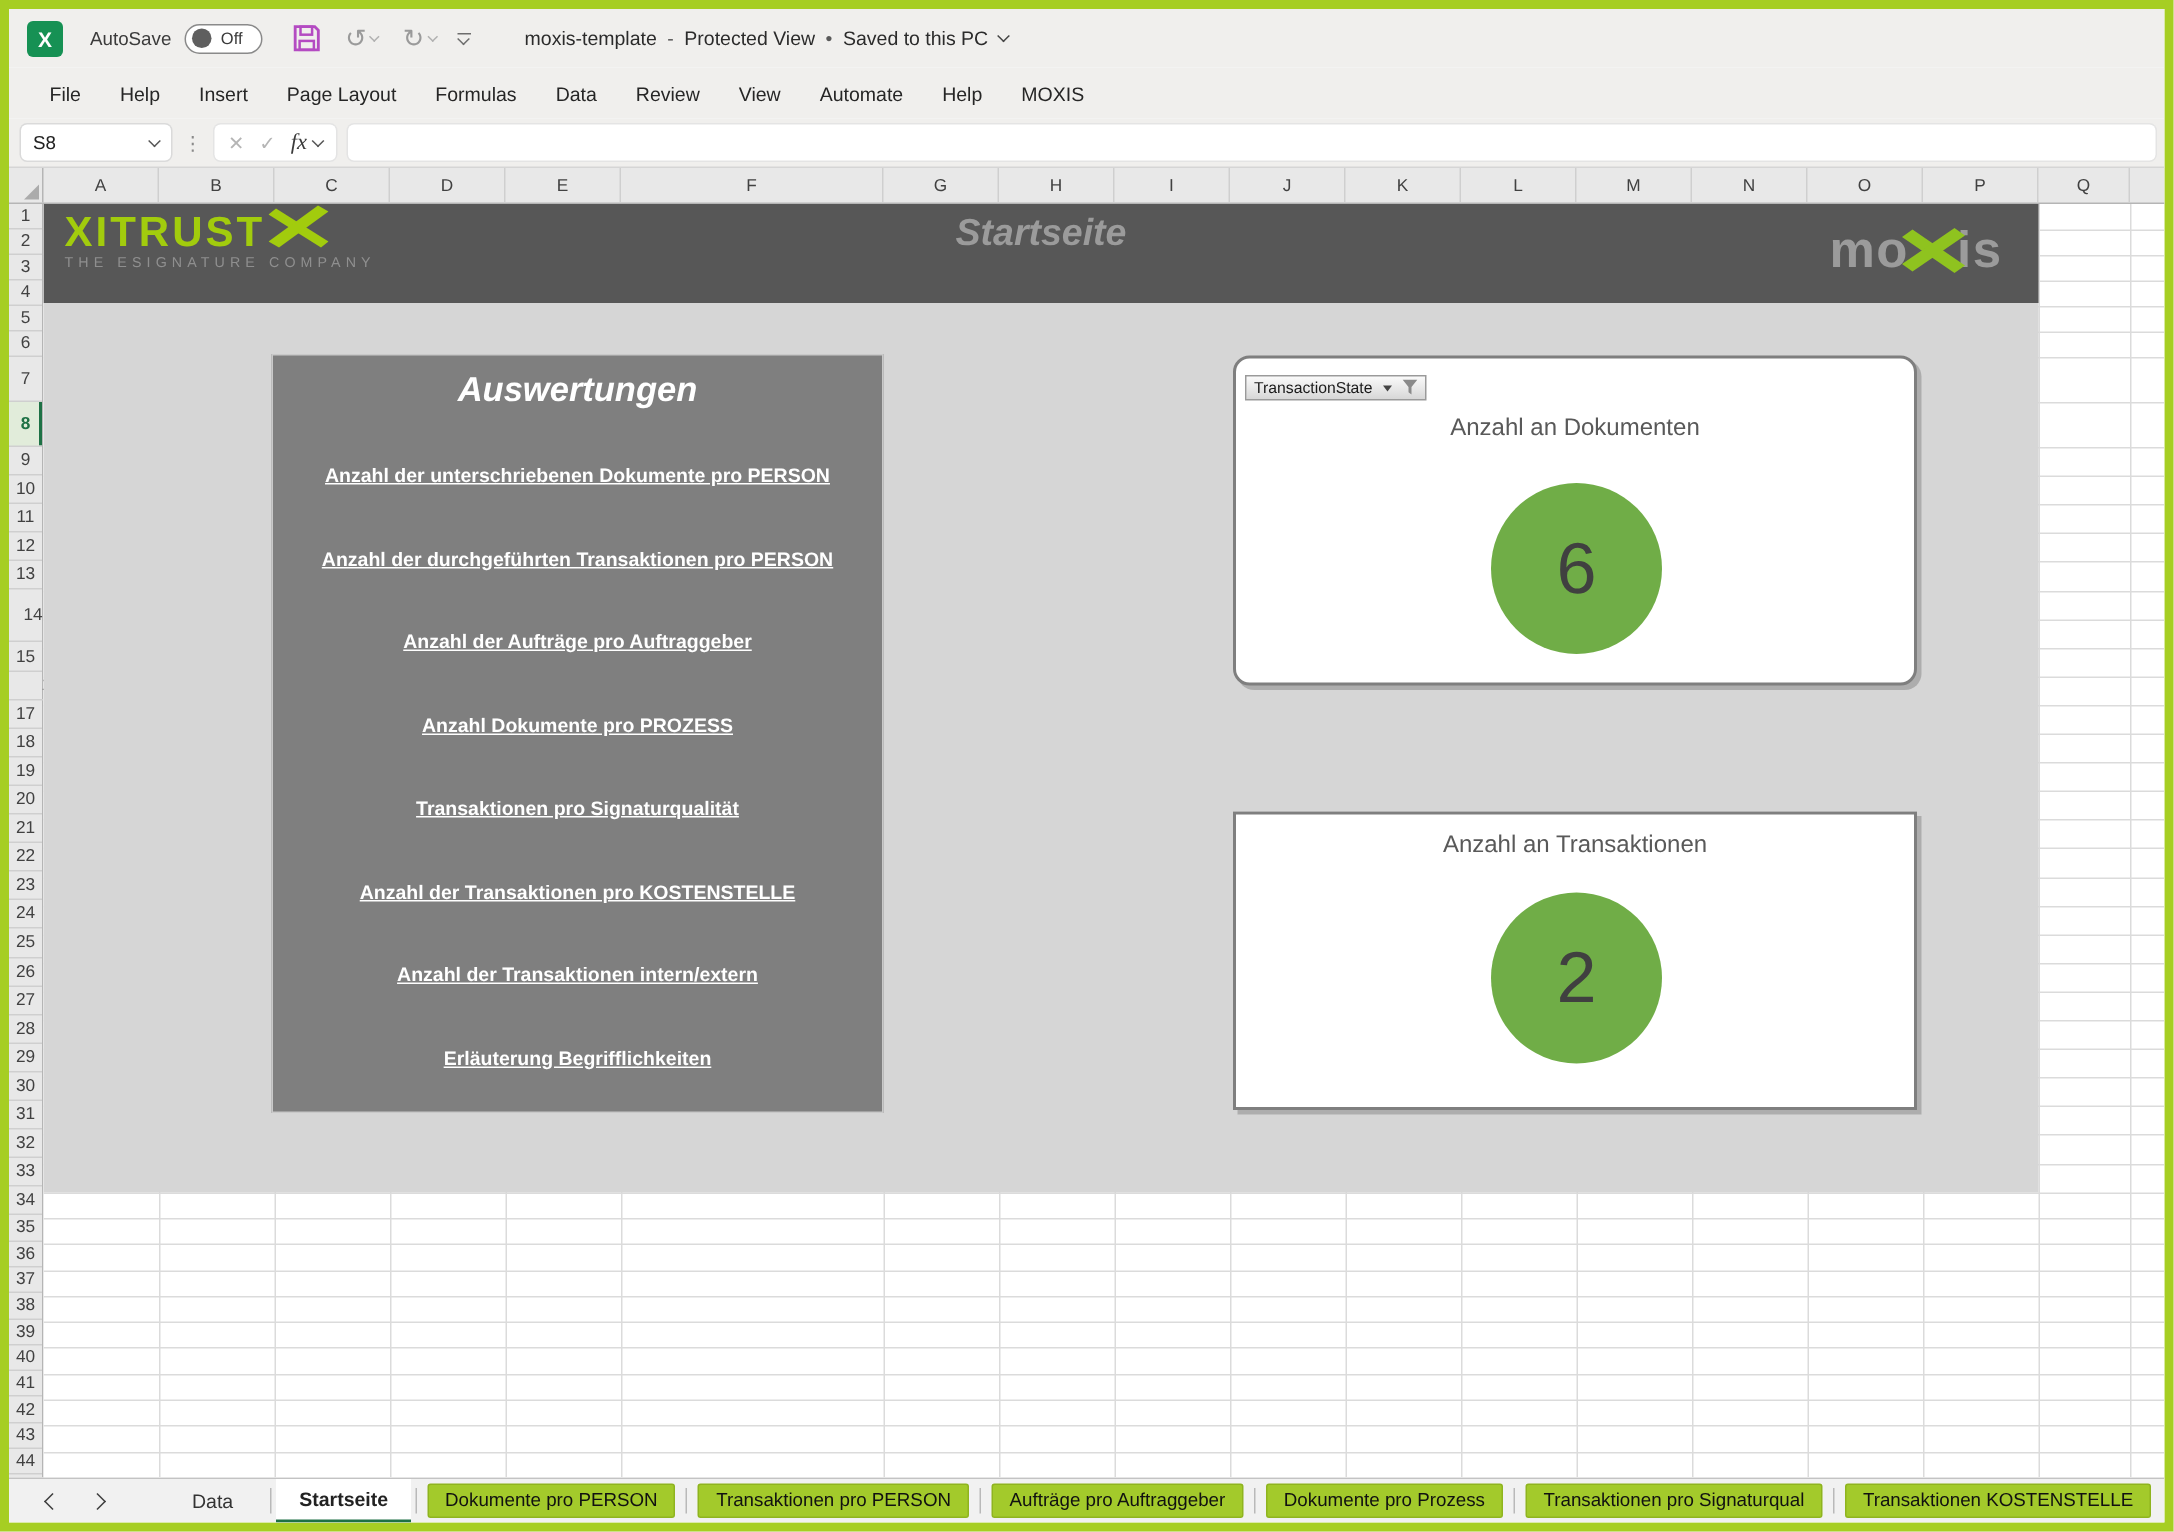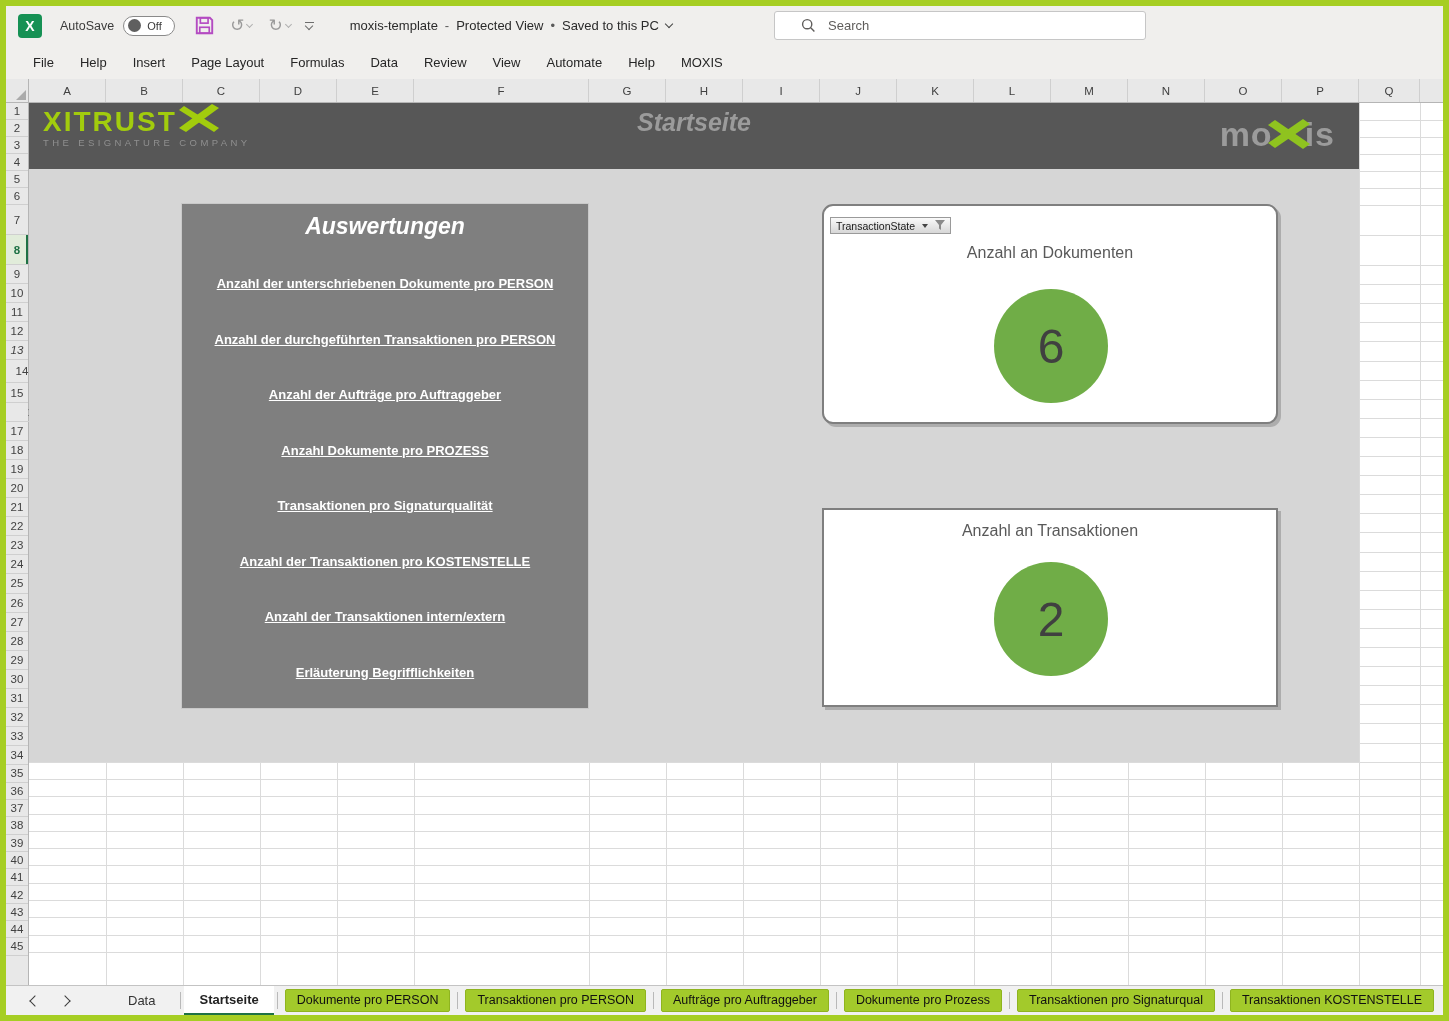--- a/index.html
+++ b/index.html
@@ -145,45 +145,55 @@
         <span class="chev"></span>
       </span>
     <div class="doc-title">
       <span>moxis-template</span>
       <span class="sep">-</span>
       <span>Protected View</span>
       <span class="sep">•</span>
       <span>Saved to this PC</span>
       <span class="title-chev"></span>
     </div>
-    <div class="searchbox">
-      <svg width="15" height="15" viewBox="0 0 15 15">
-        <circle cx="6.2" cy="6.2" r="4.6" fill="none" stroke="#5f5d5b" stroke-width="1.4"></circle>
-        <line x1="9.7" y1="9.7" x2="13.4" y2="13.4" stroke="#5f5d5b" stroke-width="1.4"></line>
-      </svg>
-      <span class="ph">Search</span>
-    </div>
   </div>
 
   <div class="menubar">
     <div style="display:flex; height:100%;">
         <div class="menu-tab">File</div>
         <div class="menu-tab">Help</div>
         <div class="menu-tab">Insert</div>
         <div class="menu-tab">Page Layout</div>
         <div class="menu-tab">Formulas</div>
         <div class="menu-tab">Data</div>
         <div class="menu-tab">Review</div>
         <div class="menu-tab">View</div>
         <div class="menu-tab">Automate</div>
         <div class="menu-tab">Help</div>
         <div class="menu-tab">MOXIS</div>
       </div>
   </div>
 
+  <div class="formulabar">
+    <div class="namebox">
+      <span>S8</span>
+      <span class="sp"></span>
+        <span class="nb-chev"></span>
+    </div>
+    <span class="vdots">⋮</span>
+    <div class="fbtns">
+      <span class="fbtn-x">✕</span>
+      <span class="fbtn-ok">✓</span>
+      <span class="fx">
+        <span>fx</span>
+        <span class="nb-chev"></span>
+      </span>
+    </div>
+    <div class="formula-input"></div>
+  </div>
 
   <div class="sheet-head">
     <div class="corner">
         <span class="tri"></span>
       </div>
     <div class="colheaders">
         <div class="colh" style="width: 77px;">A</div>
         <div class="colh" style="width: 77px;">B</div>
         <div class="colh" style="width: 77px;">C</div>
         <div class="colh" style="width: 77px;">D</div>
@@ -211,22 +221,22 @@
         <div class="rowh" style="height: 17px;">3</div>
         <div class="rowh" style="height: 17px;">4</div>
         <div class="rowh" style="height: 17px;">5</div>
         <div class="rowh" style="height: 17px;">6</div>
         <div class="rowh" style="height: 30px;">7</div>
         <div class="rowh rowh-sel" style="height: 30px;">8</div>
         <div class="rowh" style="height: 19.1px;">9</div>
         <div class="rowh" style="height: 19.1px;">10</div>
         <div class="rowh" style="height: 19.1px;">11</div>
         <div class="rowh" style="height: 19.1px;">12</div>
-        <div class="rowh" style="height: 19.1px; font-style: italic;">13</div>
-        <div class="rowh" style="height: 23px; padding-left: 10px;">14</div>
+        <div class="rowh" style="height: 19.1px;">13</div>
+        <div class="rowh" style="height: 35px; padding-left: 10px;">14</div>
         <div class="rowh" style="height: 19.1px;">15</div>
         <div class="rowh" style="height: 19.1px; padding-left: 28px;">16</div>
         <div class="rowh" style="height: 19.1px;">17</div>
         <div class="rowh" style="height: 19.1px;">18</div>
         <div class="rowh" style="height: 19.1px;">19</div>
         <div class="rowh" style="height: 19.1px;">20</div>
         <div class="rowh" style="height: 19.1px;">21</div>
         <div class="rowh" style="height: 19.1px;">22</div>
         <div class="rowh" style="height: 19.1px;">23</div>
         <div class="rowh" style="height: 19.1px;">24</div>

